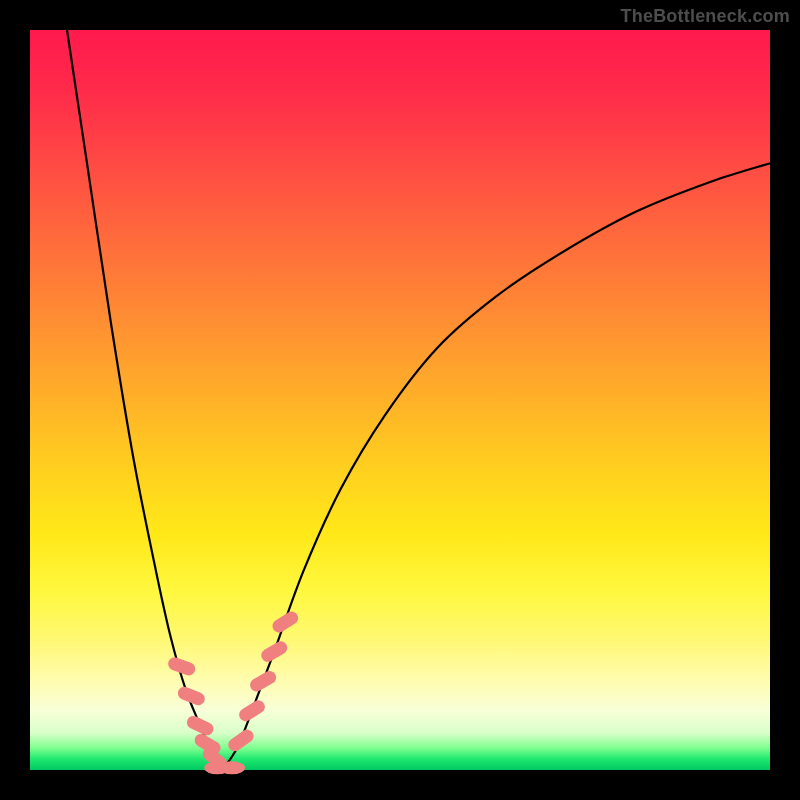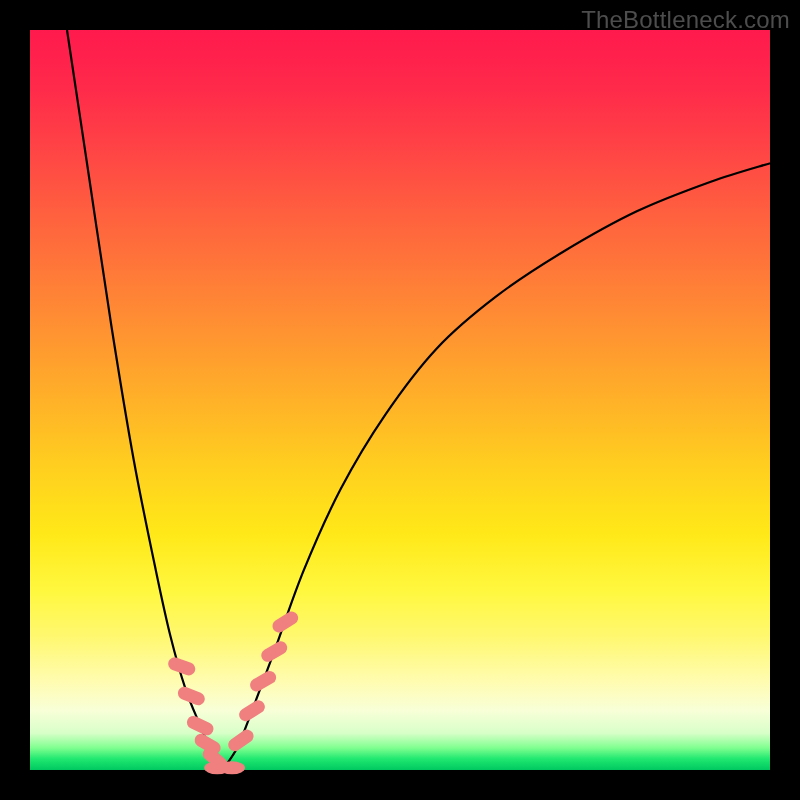--- a/index.html
+++ b/index.html
@@ -48,22 +48,22 @@
     top: 30px;
     width: 740px;
     height: 740px;
     overflow: visible;
   }
   .watermark {
     position: absolute;
     top: 6px;
     right: 10px;
     color: #4d4d4d;
-    font-size: 24px;
-    font-weight: 400;
+    font-size: 18px;
+    font-weight: 700;
     letter-spacing: 0.2px;
   }
 </style>
 </head>
 <body>
 
 <div class="frame">
   <div class="plot-area"></div>
 
   <svg class="curve" viewBox="0 0 740 740">

